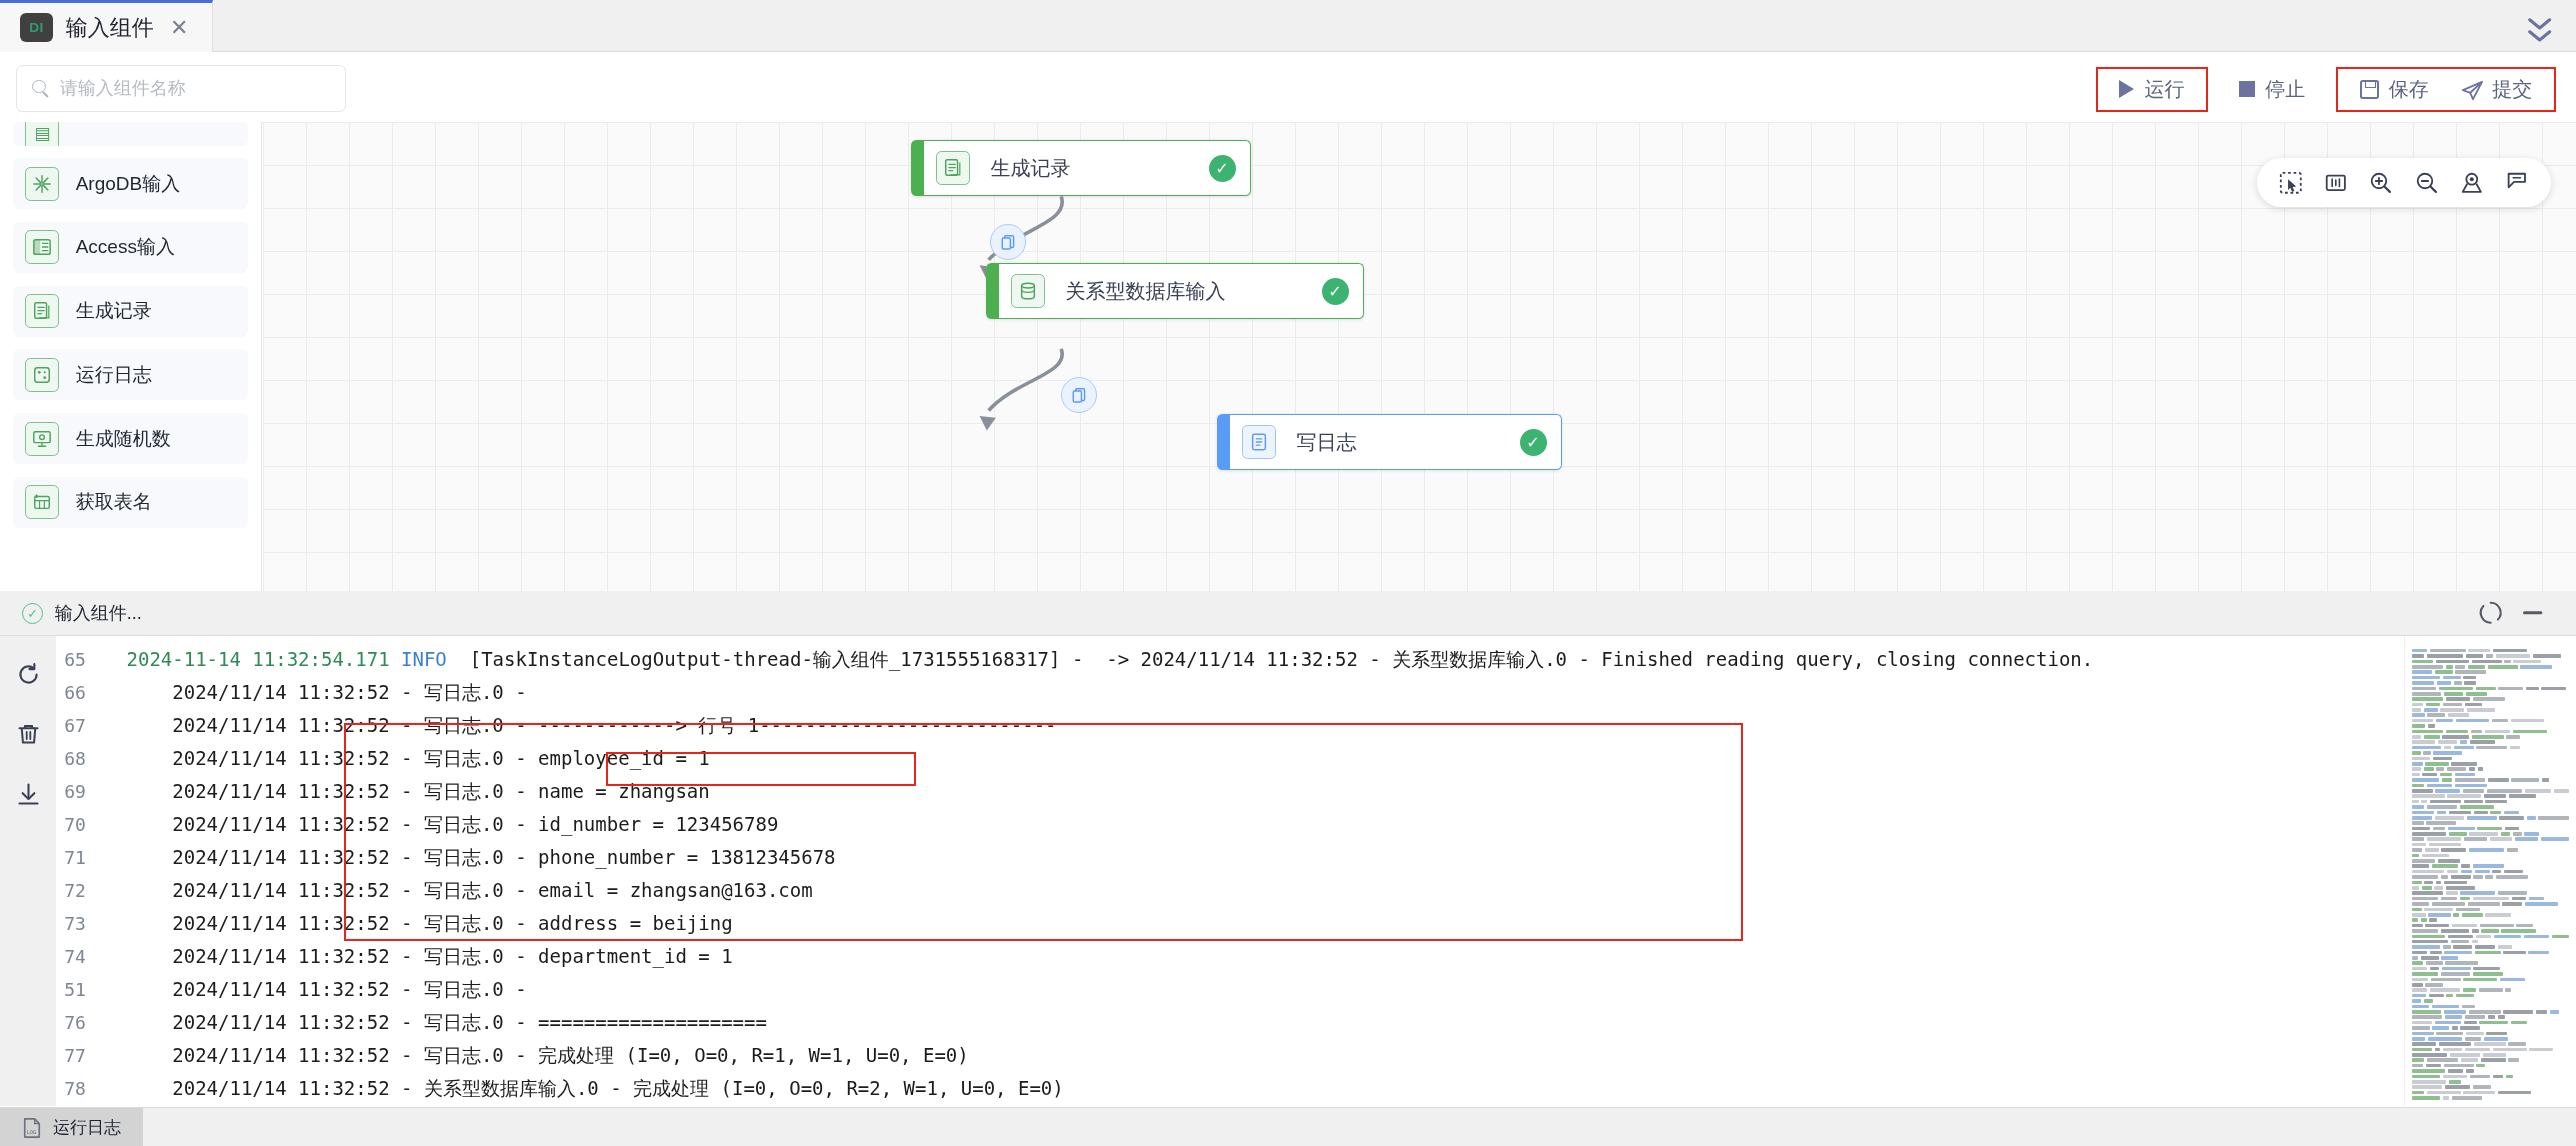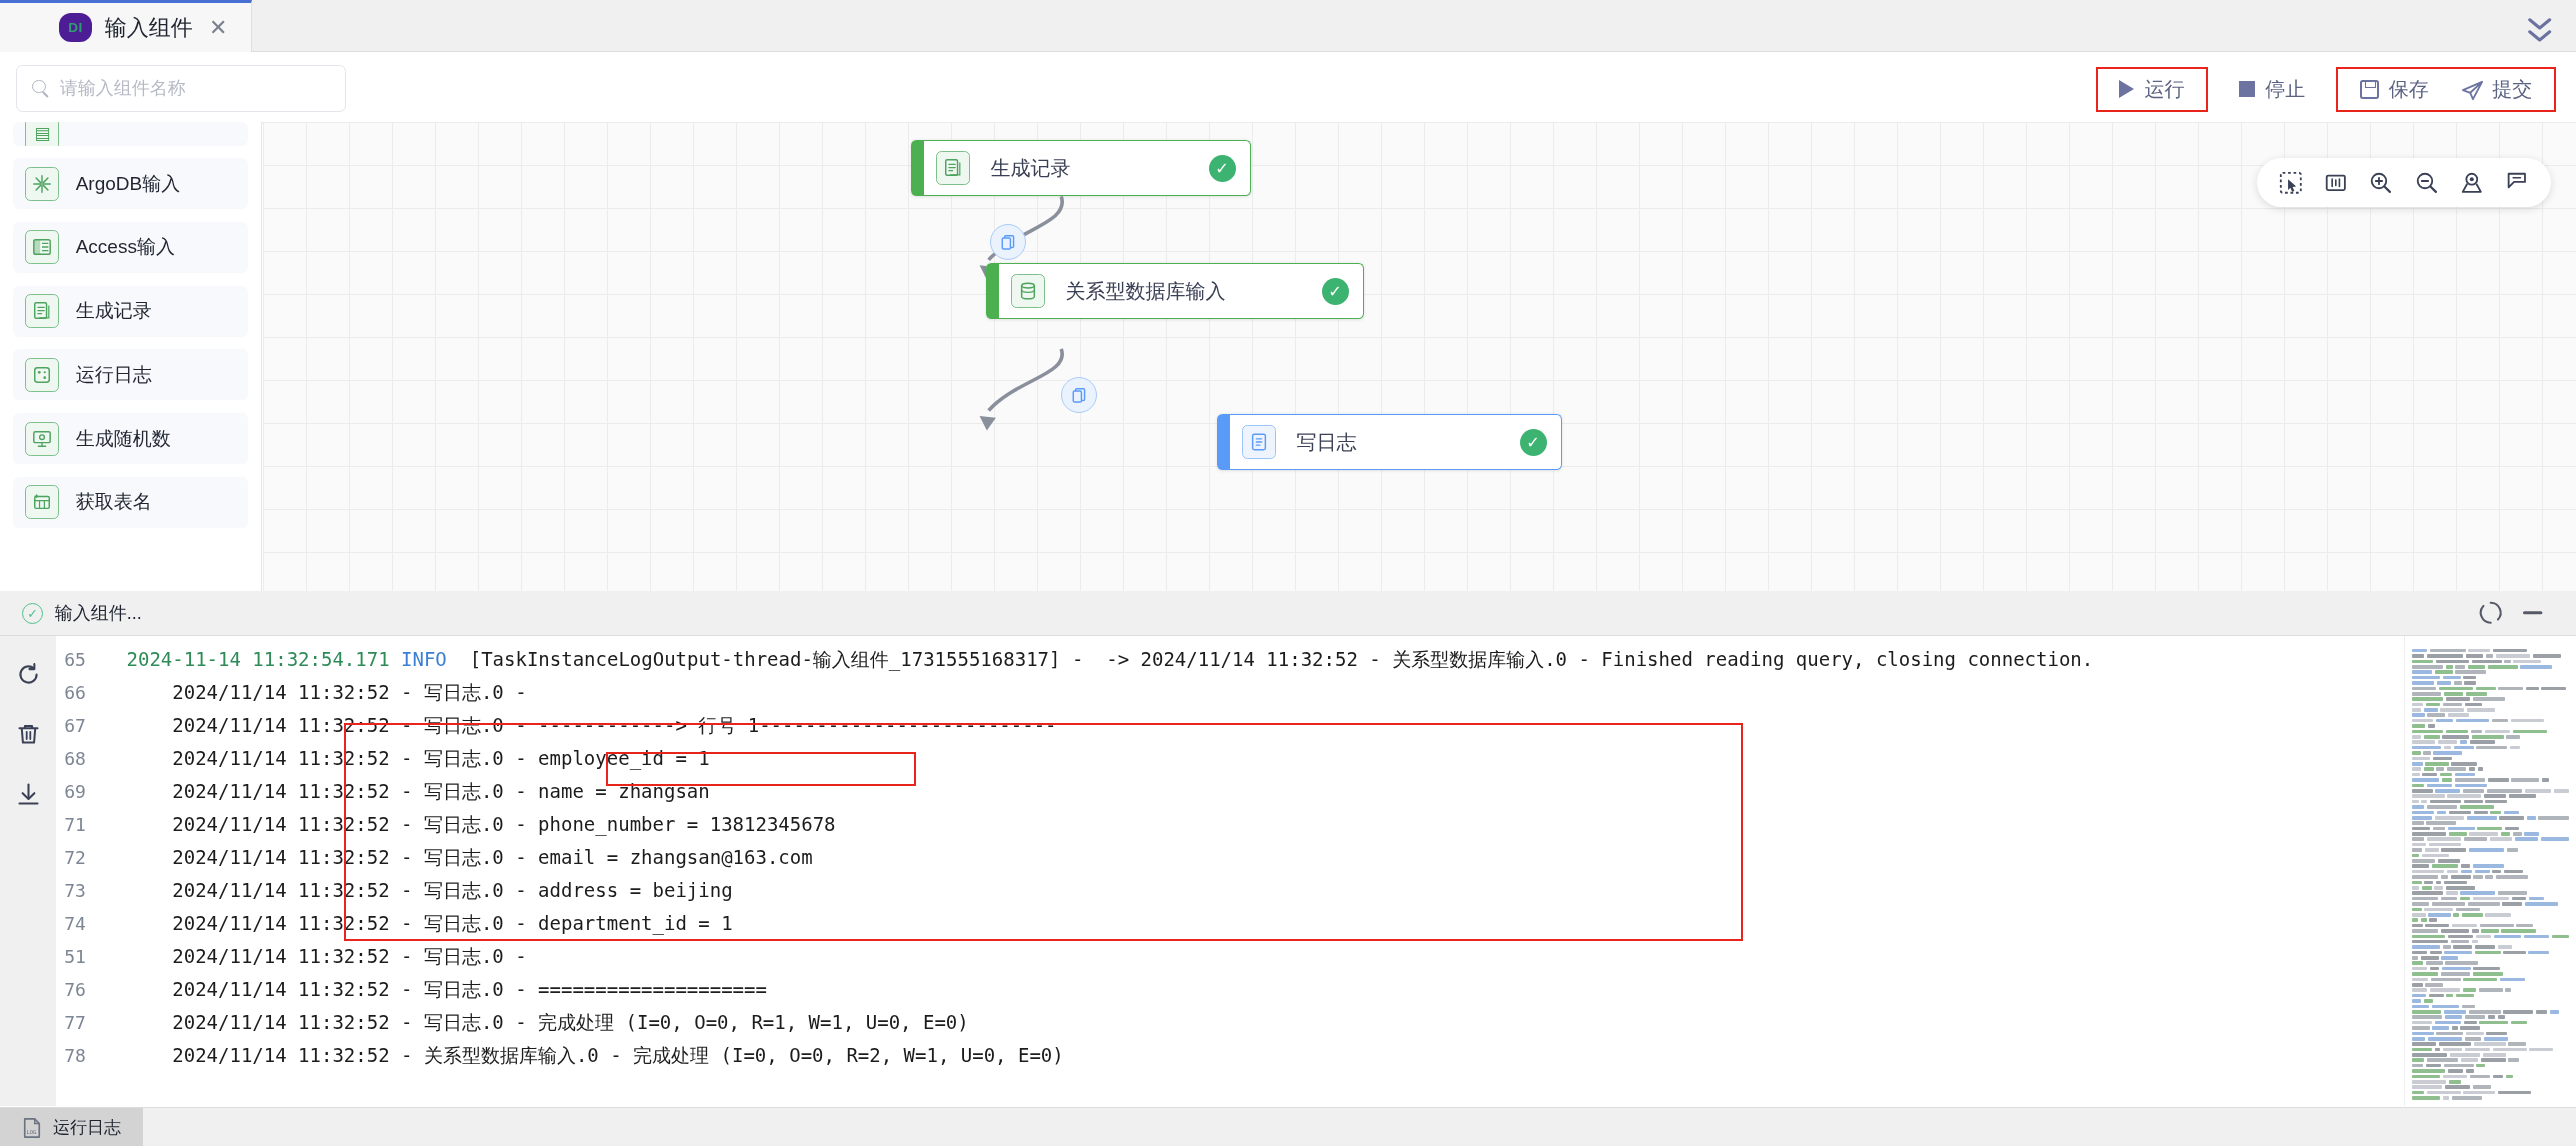--- a/index.html
+++ b/index.html
@@ -18,26 +18,25 @@
     display: flex; align-items: stretch;
   }
   .tab {
     display: flex; align-items: center; gap: 12.7px;
     padding: 0 23.6px 0 20px; height: 52px;
     background: #f7f7f7; border-top: 3.6px solid #4a6fd4;
     border-right: 0.9px solid #e0e0e0;
     cursor: pointer;
   }
   .tab-badge {
-    width: 33px; height: 29px; border-radius: 12px;
-    background: #4c1d95; color: #2e9c6f;
+    width: 33px; height: 29px; border-radius: 6px;
+    background: #404040; color: #2e9c6f;
     font-size: 13.6px; font-weight: 600;
     display: flex; align-items: center; justify-content: center;
     letter-spacing: 0.5px;
-    margin-left: 39px;
   }
   .tab-title { font-size: 22px; color: #1f2430; white-space: nowrap; }
   .tab-close {
     font-size: 22px; color: #7a8090; line-height: 1;
     margin-left: 3.6px; cursor: pointer;
   }
   .tabbar-spacer { flex: 1; }
   .tabbar-collapse {
     width: 73px; display: flex; align-items: center; justify-content: center;
     cursor: pointer; color: #6b72a0; font-size: 23.6px; line-height: .7;
@@ -533,20 +532,21 @@
         </div>
       </div>
 
       <div class="log-scroll">
         <div id="log-lines">
             <div class="log-line"><span class="ln">65</span><span class="ltext"><span class="ts-green">2024-11-14 11:32:54.171 </span><span class="lvl-info">INFO </span><span> [TaskInstanceLogOutput-thread-输入组件_1731555168317] -  -&gt; 2024/11/14 11:32:52 - 关系型数据库输入.0 - Finished reading query, closing connection.</span></span></div>
             <div class="log-line"><span class="ln">66</span><span class="ltext"><span>    2024/11/14 11:32:52 - 写日志.0 - </span></span></div>
             <div class="log-line"><span class="ln">67</span><span class="ltext"><span>    2024/11/14 11:32:52 - 写日志.0 - ------------&gt; 行号 1--------------------------</span></span></div>
             <div class="log-line"><span class="ln">68</span><span class="ltext"><span>    2024/11/14 11:32:52 - 写日志.0 - employee_id = 1</span></span></div>
             <div class="log-line"><span class="ln">69</span><span class="ltext"><span>    2024/11/14 11:32:52 - 写日志.0 - name = zhangsan</span></span></div>
+            <div class="log-line"><span class="ln">70</span><span class="ltext"><span>    2024/11/14 11:32:52 - 写日志.0 - id_number = 123456789</span></span></div>
             <div class="log-line"><span class="ln">71</span><span class="ltext"><span>    2024/11/14 11:32:52 - 写日志.0 - phone_number = 13812345678</span></span></div>
             <div class="log-line"><span class="ln">72</span><span class="ltext"><span>    2024/11/14 11:32:52 - 写日志.0 - email = zhangsan@163.com</span></span></div>
             <div class="log-line"><span class="ln">73</span><span class="ltext"><span>    2024/11/14 11:32:52 - 写日志.0 - address = beijing</span></span></div>
             <div class="log-line"><span class="ln">74</span><span class="ltext"><span>    2024/11/14 11:32:52 - 写日志.0 - department_id = 1</span></span></div>
             <div class="log-line"><span class="ln">51</span><span class="ltext"><span>    2024/11/14 11:32:52 - 写日志.0 - </span></span></div>
             <div class="log-line"><span class="ln">76</span><span class="ltext"><span>    2024/11/14 11:32:52 - 写日志.0 - ====================</span></span></div>
             <div class="log-line"><span class="ln">77</span><span class="ltext"><span>    2024/11/14 11:32:52 - 写日志.0 - 完成处理 (I=0, O=0, R=1, W=1, U=0, E=0)</span></span></div>
             <div class="log-line"><span class="ln">78</span><span class="ltext"><span>    2024/11/14 11:32:52 - 关系型数据库输入.0 - 完成处理 (I=0, O=0, R=2, W=1, U=0, E=0)</span></span></div>
           </div>
 

